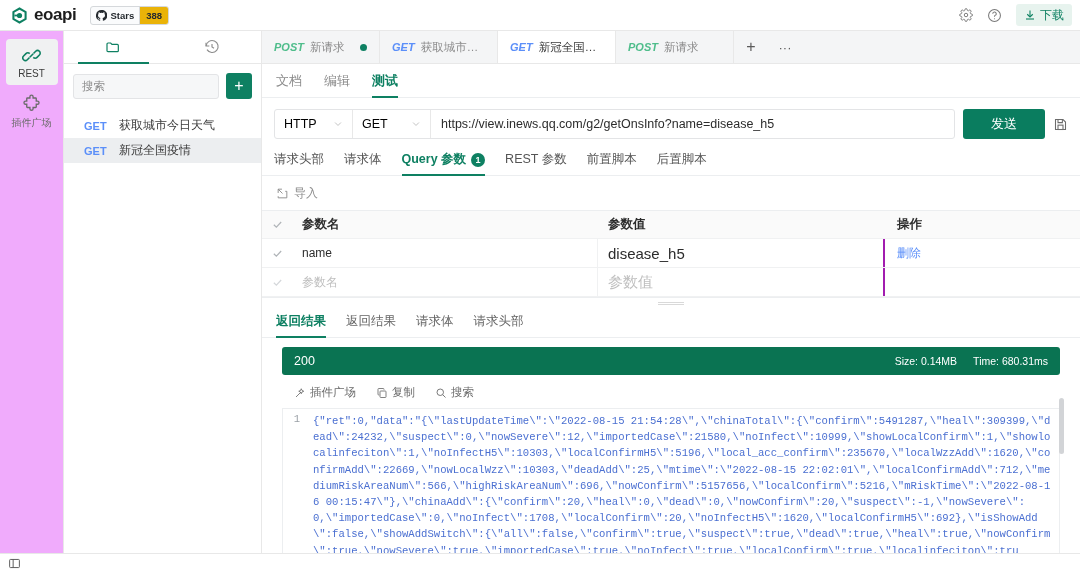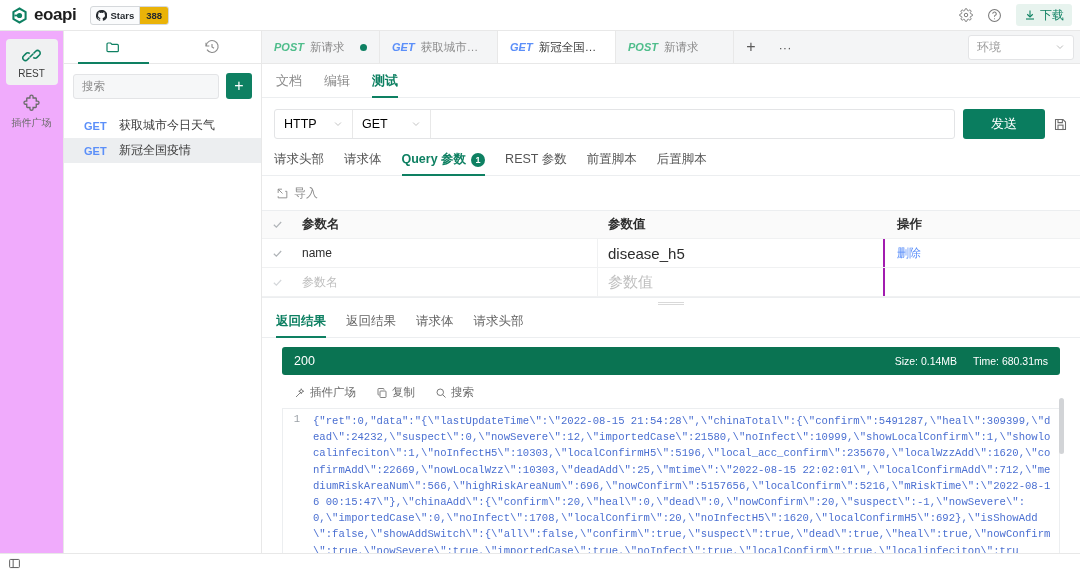--- a/index.html
+++ b/index.html
@@ -371,30 +371,20 @@
         <div class="rtab active">
           <span class="m get">GET</span>
           <span class="t">新冠全国疫情</span>
         </div>
         <div class="rtab">
           <span class="m post">POST</span>
           <span class="t">新请求</span>
         </div>
         <div class="tab-action">+</div>
         <div class="tab-action" style="font-size:13px;">···</div>
-        <div class="tabstrip-right">
-          <div class="env-select">
-            <span>环境</span>
-            <span class="chev">
-              <svg width="10" height="10" viewBox="0 0 24 24" fill="none" stroke="#b5b5b5" stroke-width="2.2">
-                  <path d="M5 8.5 12 15.5 19 8.5"></path>
-                </svg>
-            </span>
-          </div>
-        </div>
       </div>
 
       <div class="doctabs">
         <div class="doctab">文档</div>
         <div class="doctab">编辑</div>
         <div class="doctab active">测试</div>
       </div>
 
       <div class="urlrow">
         <div class="url-group">
@@ -407,20 +397,21 @@
             </span>
           </div>
           <div class="url-sel">
             <span>GET</span>
             <span class="chev">
               <svg width="10" height="10" viewBox="0 0 24 24" fill="none" stroke="#bcbcbc" stroke-width="2.2">
                   <path d="M5 8.5 12 15.5 19 8.5"></path>
                 </svg>
             </span>
           </div>
+          <div class="url-input">https://view.inews.qq.com/g2/getOnsInfo?name=disease_h5</div>
         </div>
         <div class="send-btn">发送</div>
         <span class="save-icon">
           <svg width="15" height="15" viewBox="0 0 24 24" fill="none" stroke="#6b6b6b" stroke-width="1.7">
             <path d="M4 4h12l4 4v12H4z"></path>
               <path d="M8 4v5h7V4"></path>
               <rect x="8" y="13" width="8" height="7"></rect>
           </svg>
         </span>
       </div>

